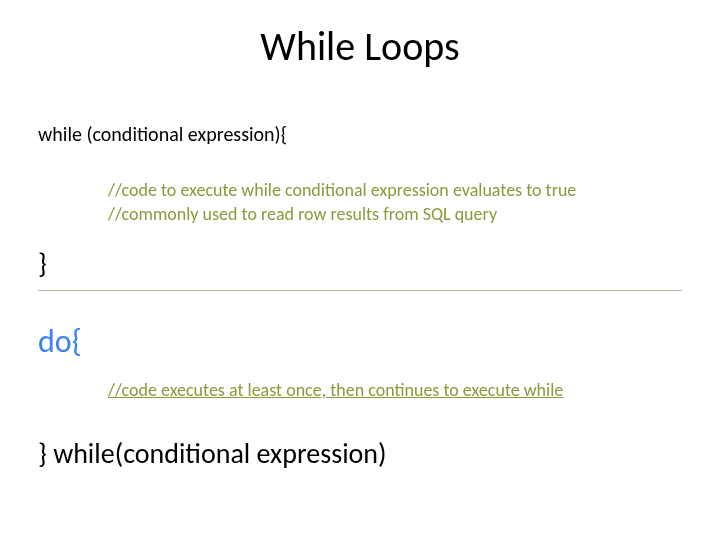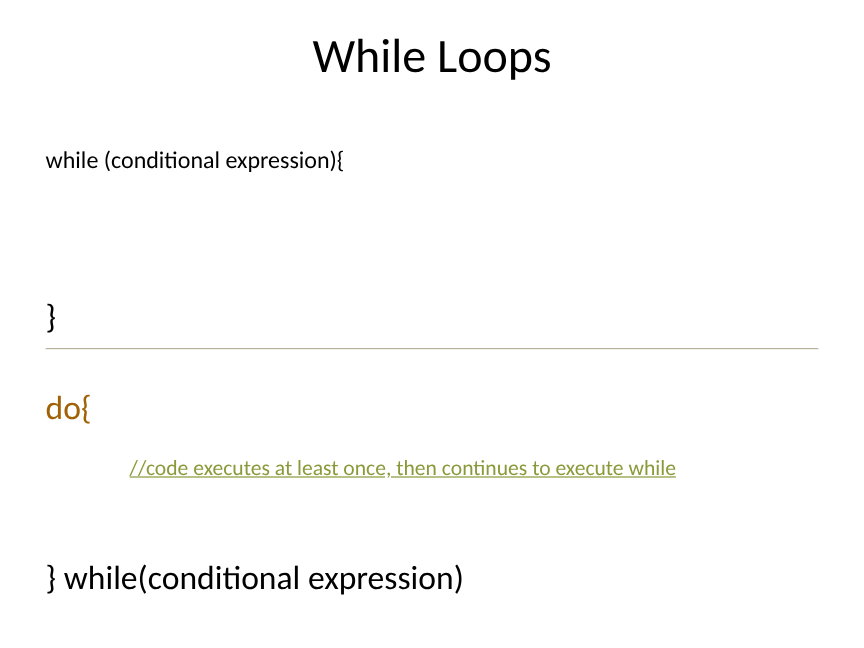--- a/index.html
+++ b/index.html
@@ -57,23 +57,23 @@
     top: 290px;
     left: 38px;
     width: 644px;
     height: 0;
     border-top: 1px solid #b9b29a;
   }
   .line-do-open {
     position: absolute;
     top: 322px;
     left: 38px;
-    font-size: 28px;
+    font-size: 32px;
     font-weight: 400;
-    color: #a16207;
+    color: #3b82f6;
   }
   .comment-block-2 {
     position: absolute;
     top: 378px;
     left: 38px;
     width: 640px;
     font-size: 18px;
     line-height: 1.35;
     color: #8a9a3a;
     text-decoration: underline;
@@ -82,32 +82,35 @@
     display: inline-block;
     width: 70px;
   }
   .line-do-close {
     position: absolute;
     top: 436px;
     left: 38px;
     font-size: 28px;
     font-weight: 400;
     color: #000000;
-    margin-top: 28px;
   }
 </style>
 </head>
 <body>
 
 <div class="slide">
 
   <div class="title">While Loops</div>
 
   <div class="line-while-open">while (conditional expression){</div>
 
+  <div class="comment-block-1">
+    <div>//code to execute while conditional expression evaluates to true</div>
+    <div>//commonly used to read row results from SQL query</div>
+  </div>
 
   <div class="line-close-brace">}</div>
 
   <div class="divider"></div>
 
   <div class="line-do-open">do{</div>
 
   <div class="comment-block-2">
     <span class="indent"></span><span>//code executes at least once, then continues to execute while</span><br>
   </div>

